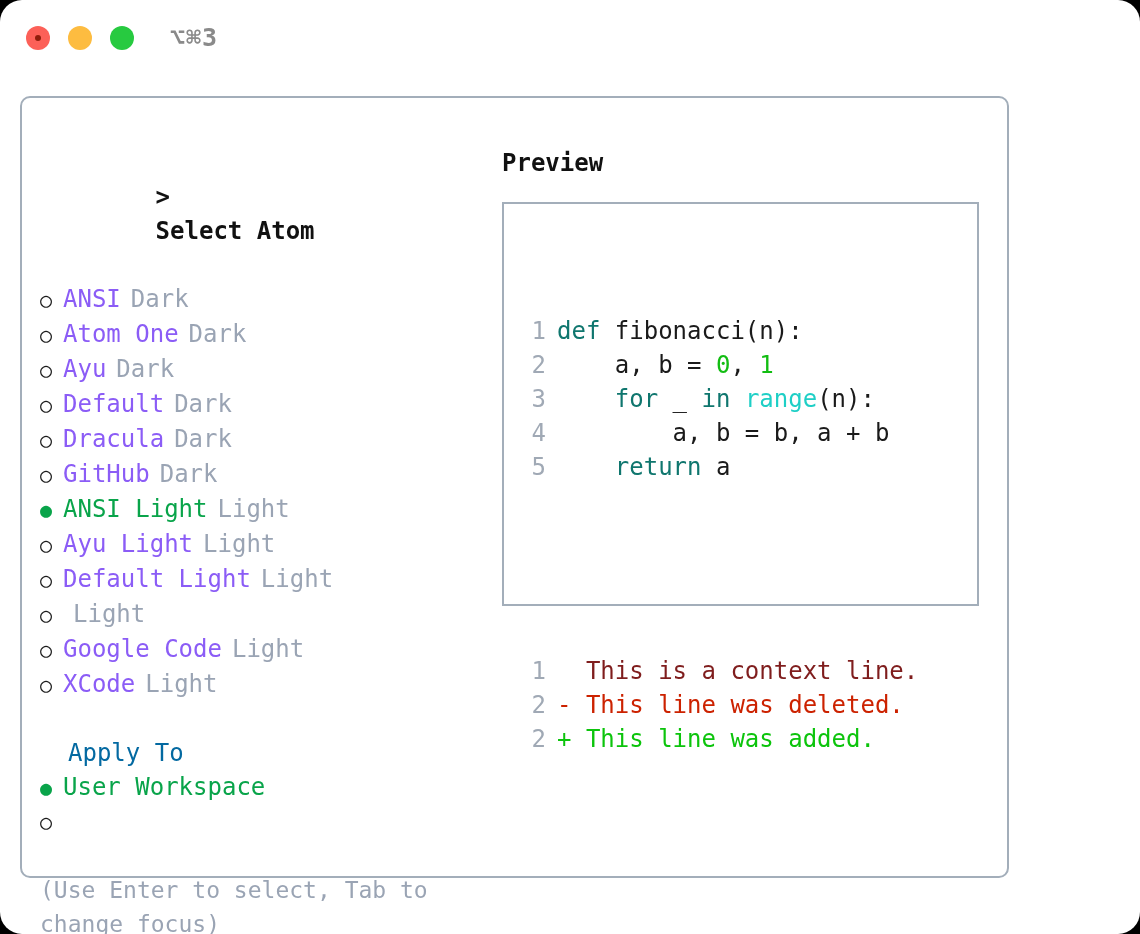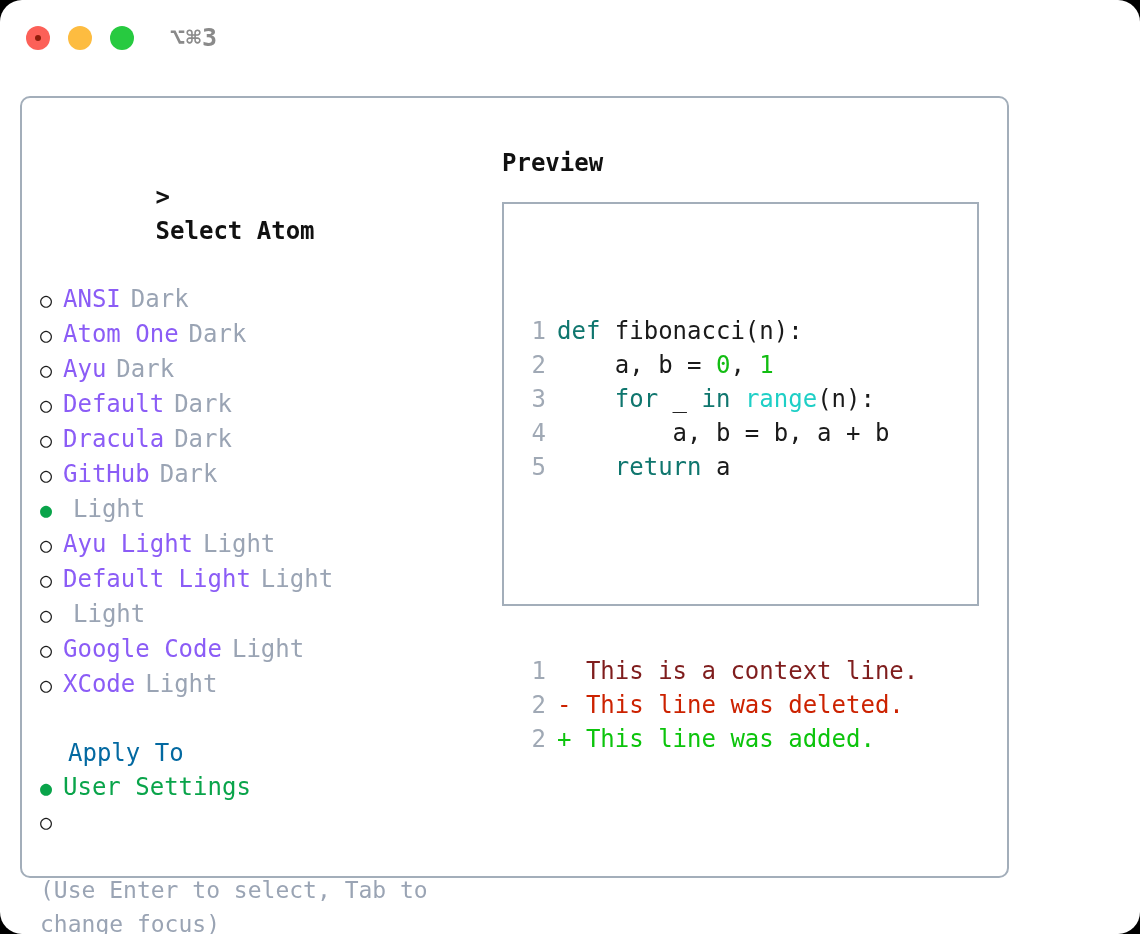--- a/index.html
+++ b/index.html
@@ -214,34 +214,34 @@
         <span>Select Atom</span>
       </div>
 
       <div id="theme-list">
           <div class="opt-row"><span class="opt-bullet">○</span><span class="opt-label">ANSI</span><span class="opt-variant">Dark</span></div>
           <div class="opt-row"><span class="opt-bullet">○</span><span class="opt-label">Atom One</span><span class="opt-variant">Dark</span></div>
           <div class="opt-row"><span class="opt-bullet">○</span><span class="opt-label">Ayu</span><span class="opt-variant">Dark</span></div>
           <div class="opt-row"><span class="opt-bullet">○</span><span class="opt-label">Default</span><span class="opt-variant">Dark</span></div>
           <div class="opt-row"><span class="opt-bullet">○</span><span class="opt-label">Dracula</span><span class="opt-variant">Dark</span></div>
           <div class="opt-row"><span class="opt-bullet">○</span><span class="opt-label">GitHub</span><span class="opt-variant">Dark</span></div>
-          <div class="opt-row selected"><span class="opt-bullet">●</span><span class="opt-variant">Light</span></div>
+          <div class="opt-row selected"><span class="opt-bullet">●</span><span class="opt-label">ANSI Light</span><span class="opt-variant">Light</span></div>
           <div class="opt-row"><span class="opt-bullet">○</span><span class="opt-label">Ayu Light</span><span class="opt-variant">Light</span></div>
           <div class="opt-row"><span class="opt-bullet">○</span><span class="opt-label">Default Light</span><span class="opt-variant">Light</span></div>
           <div class="opt-row"><span class="opt-bullet">○</span><span class="opt-variant">Light</span></div>
           <div class="opt-row"><span class="opt-bullet">○</span><span class="opt-label">Google Code</span><span class="opt-variant">Light</span></div>
           <div class="opt-row"><span class="opt-bullet">○</span><span class="opt-label">XCode</span><span class="opt-variant">Light</span></div>
         </div>
 
       <div class="spacer-lg"></div>
 
       <div class="sub-title">Apply To</div>
 
       <div id="apply-list">
-          <div class="opt-row selected"><span class="opt-bullet">●</span><span class="opt-label">User Settings</span></div>
+          <div class="opt-row selected"><span class="opt-bullet">●</span><span class="opt-label">User Workspace</span></div>
           <div class="opt-row"><span class="opt-bullet">○</span></div>
         </div>
 
       <div class="spacer-md"></div>
 
       <div class="hint">(Use Enter to select, Tab to change focus)</div>
     </div>
 
     <div class="right-col">
       <div class="preview-title">Preview</div>

